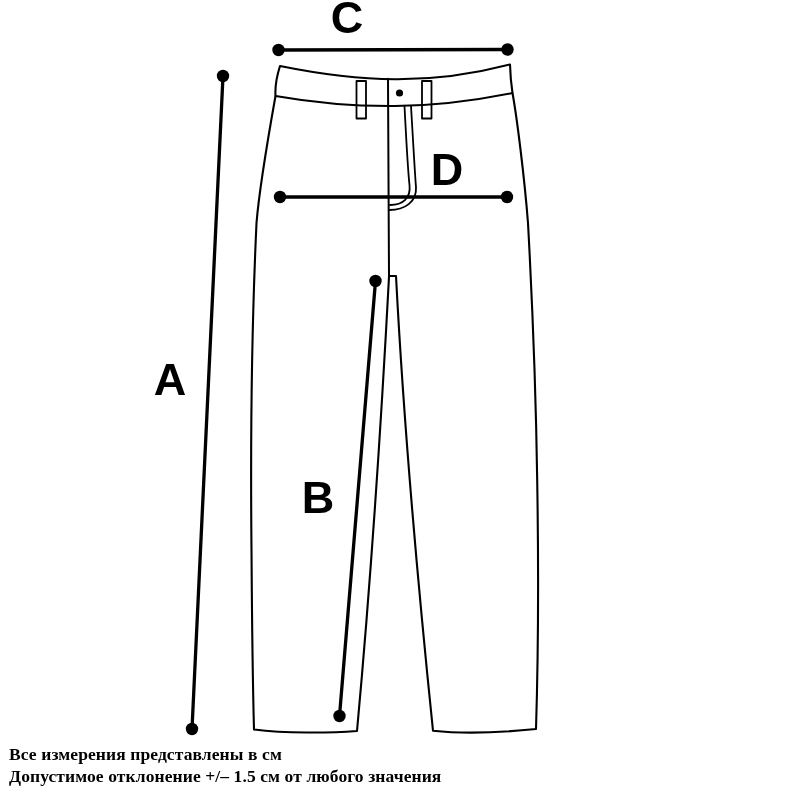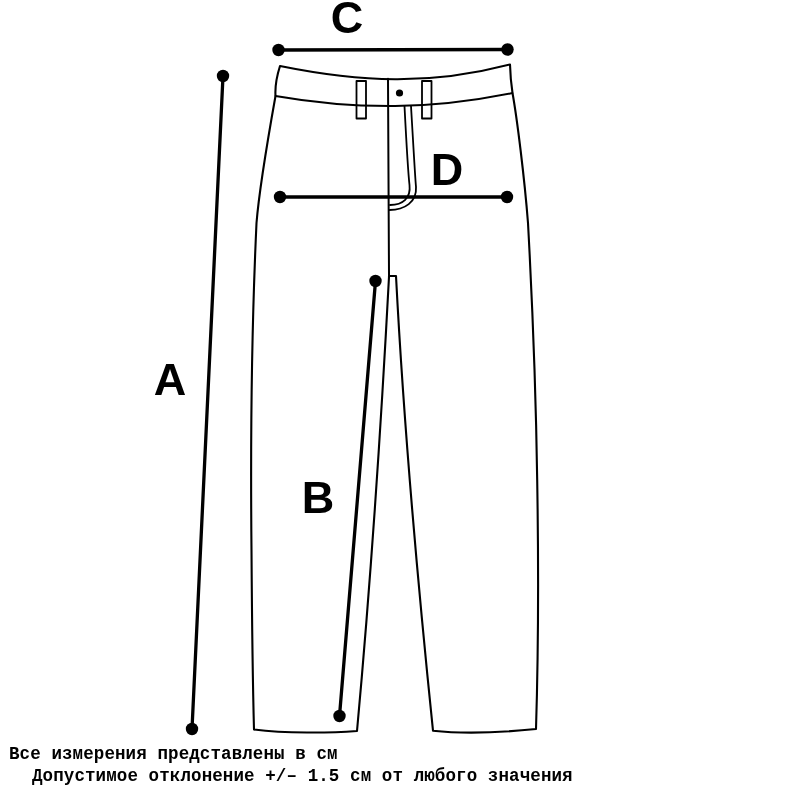--- a/index.html
+++ b/index.html
@@ -24,30 +24,30 @@
     font-family: "Liberation Sans", sans-serif;
     font-weight: bold;
     font-size: 45px;
     fill: #000000;
     text-anchor: middle;
   }
   .note-line {
     position: absolute;
     left: 9px;
     color: #000000;
-    font-family: Liberation Mono, monospace;
+    font-family: Liberation Serif, serif;
     font-weight: bold;
     font-size: 17.5px;
     line-height: 1;
     white-space: nowrap;
     letter-spacing: 0.1px;
     text-align: center;
   }
   .note-line-1 { top: 746px; }
-  .note-line-2 { top: 768px; margin-left: 23px; }
+  .note-line-2 { top: 768px; }
 </style>
 </head>
 <body>
 
 <div class="canvas">
 
   <svg width="800" height="800" viewBox="0 0 800 800">
 
     <g stroke="#000000" fill="none" stroke-linejoin="round" stroke-linecap="round">
 

